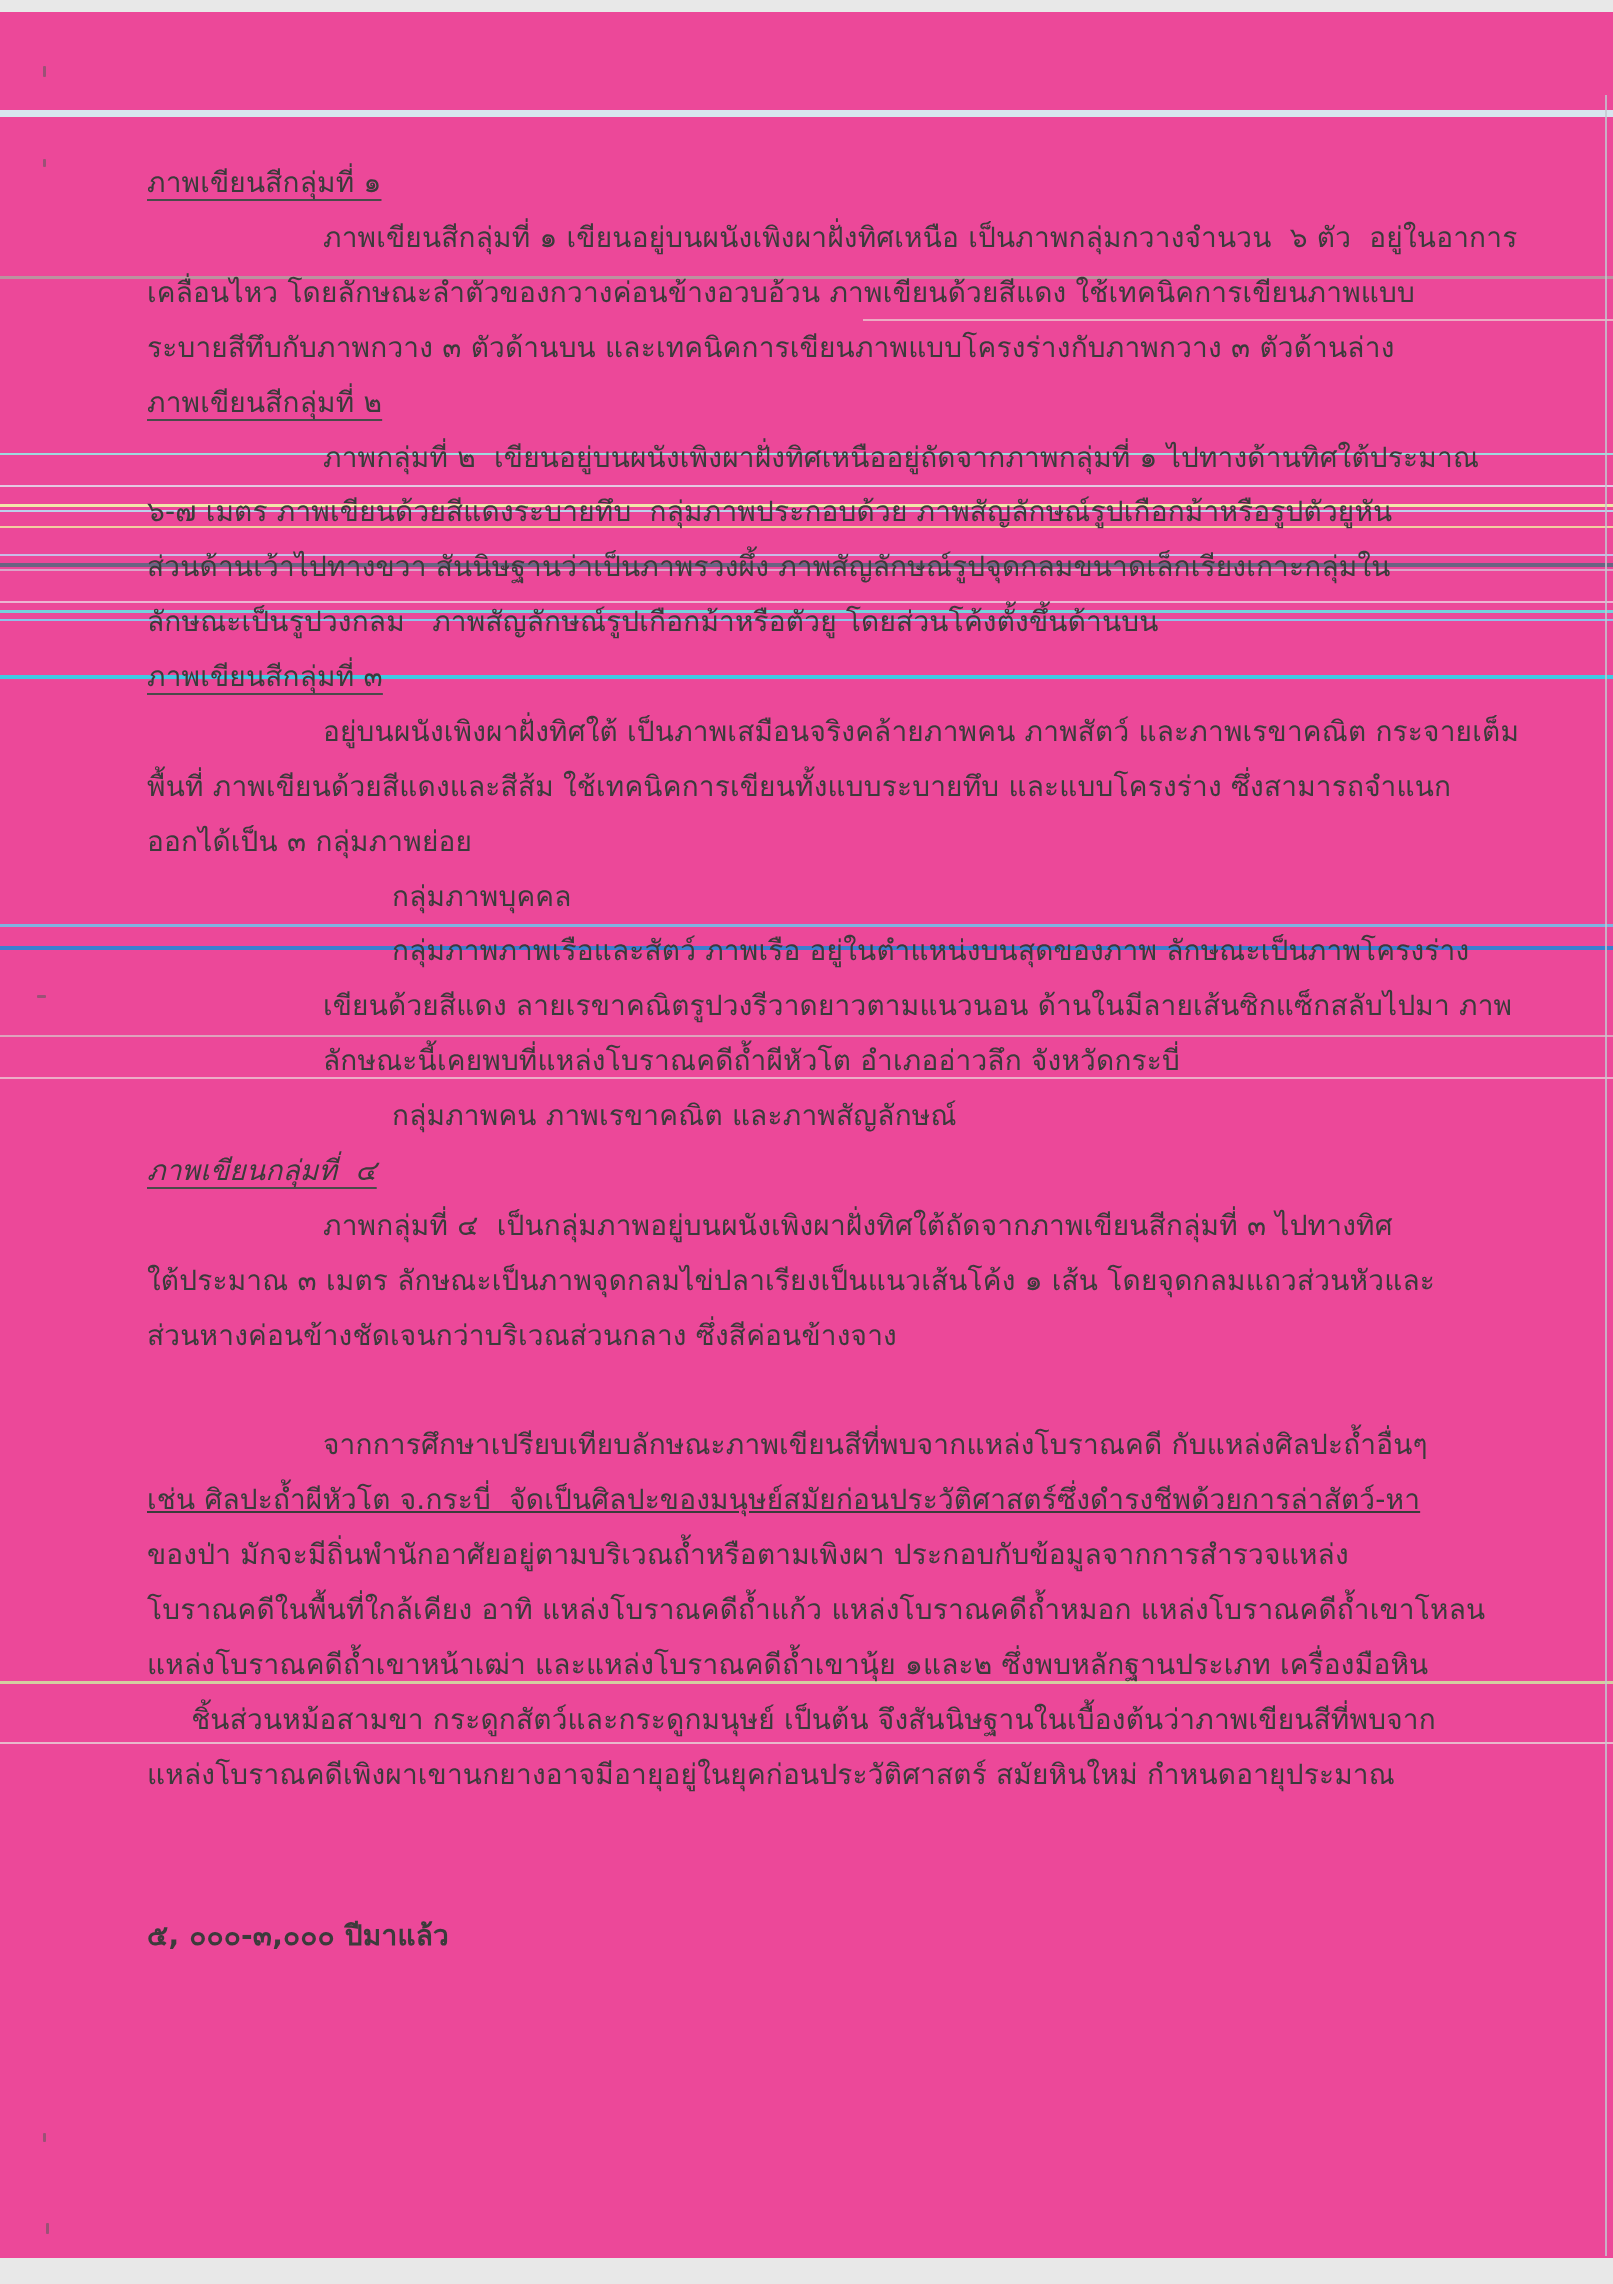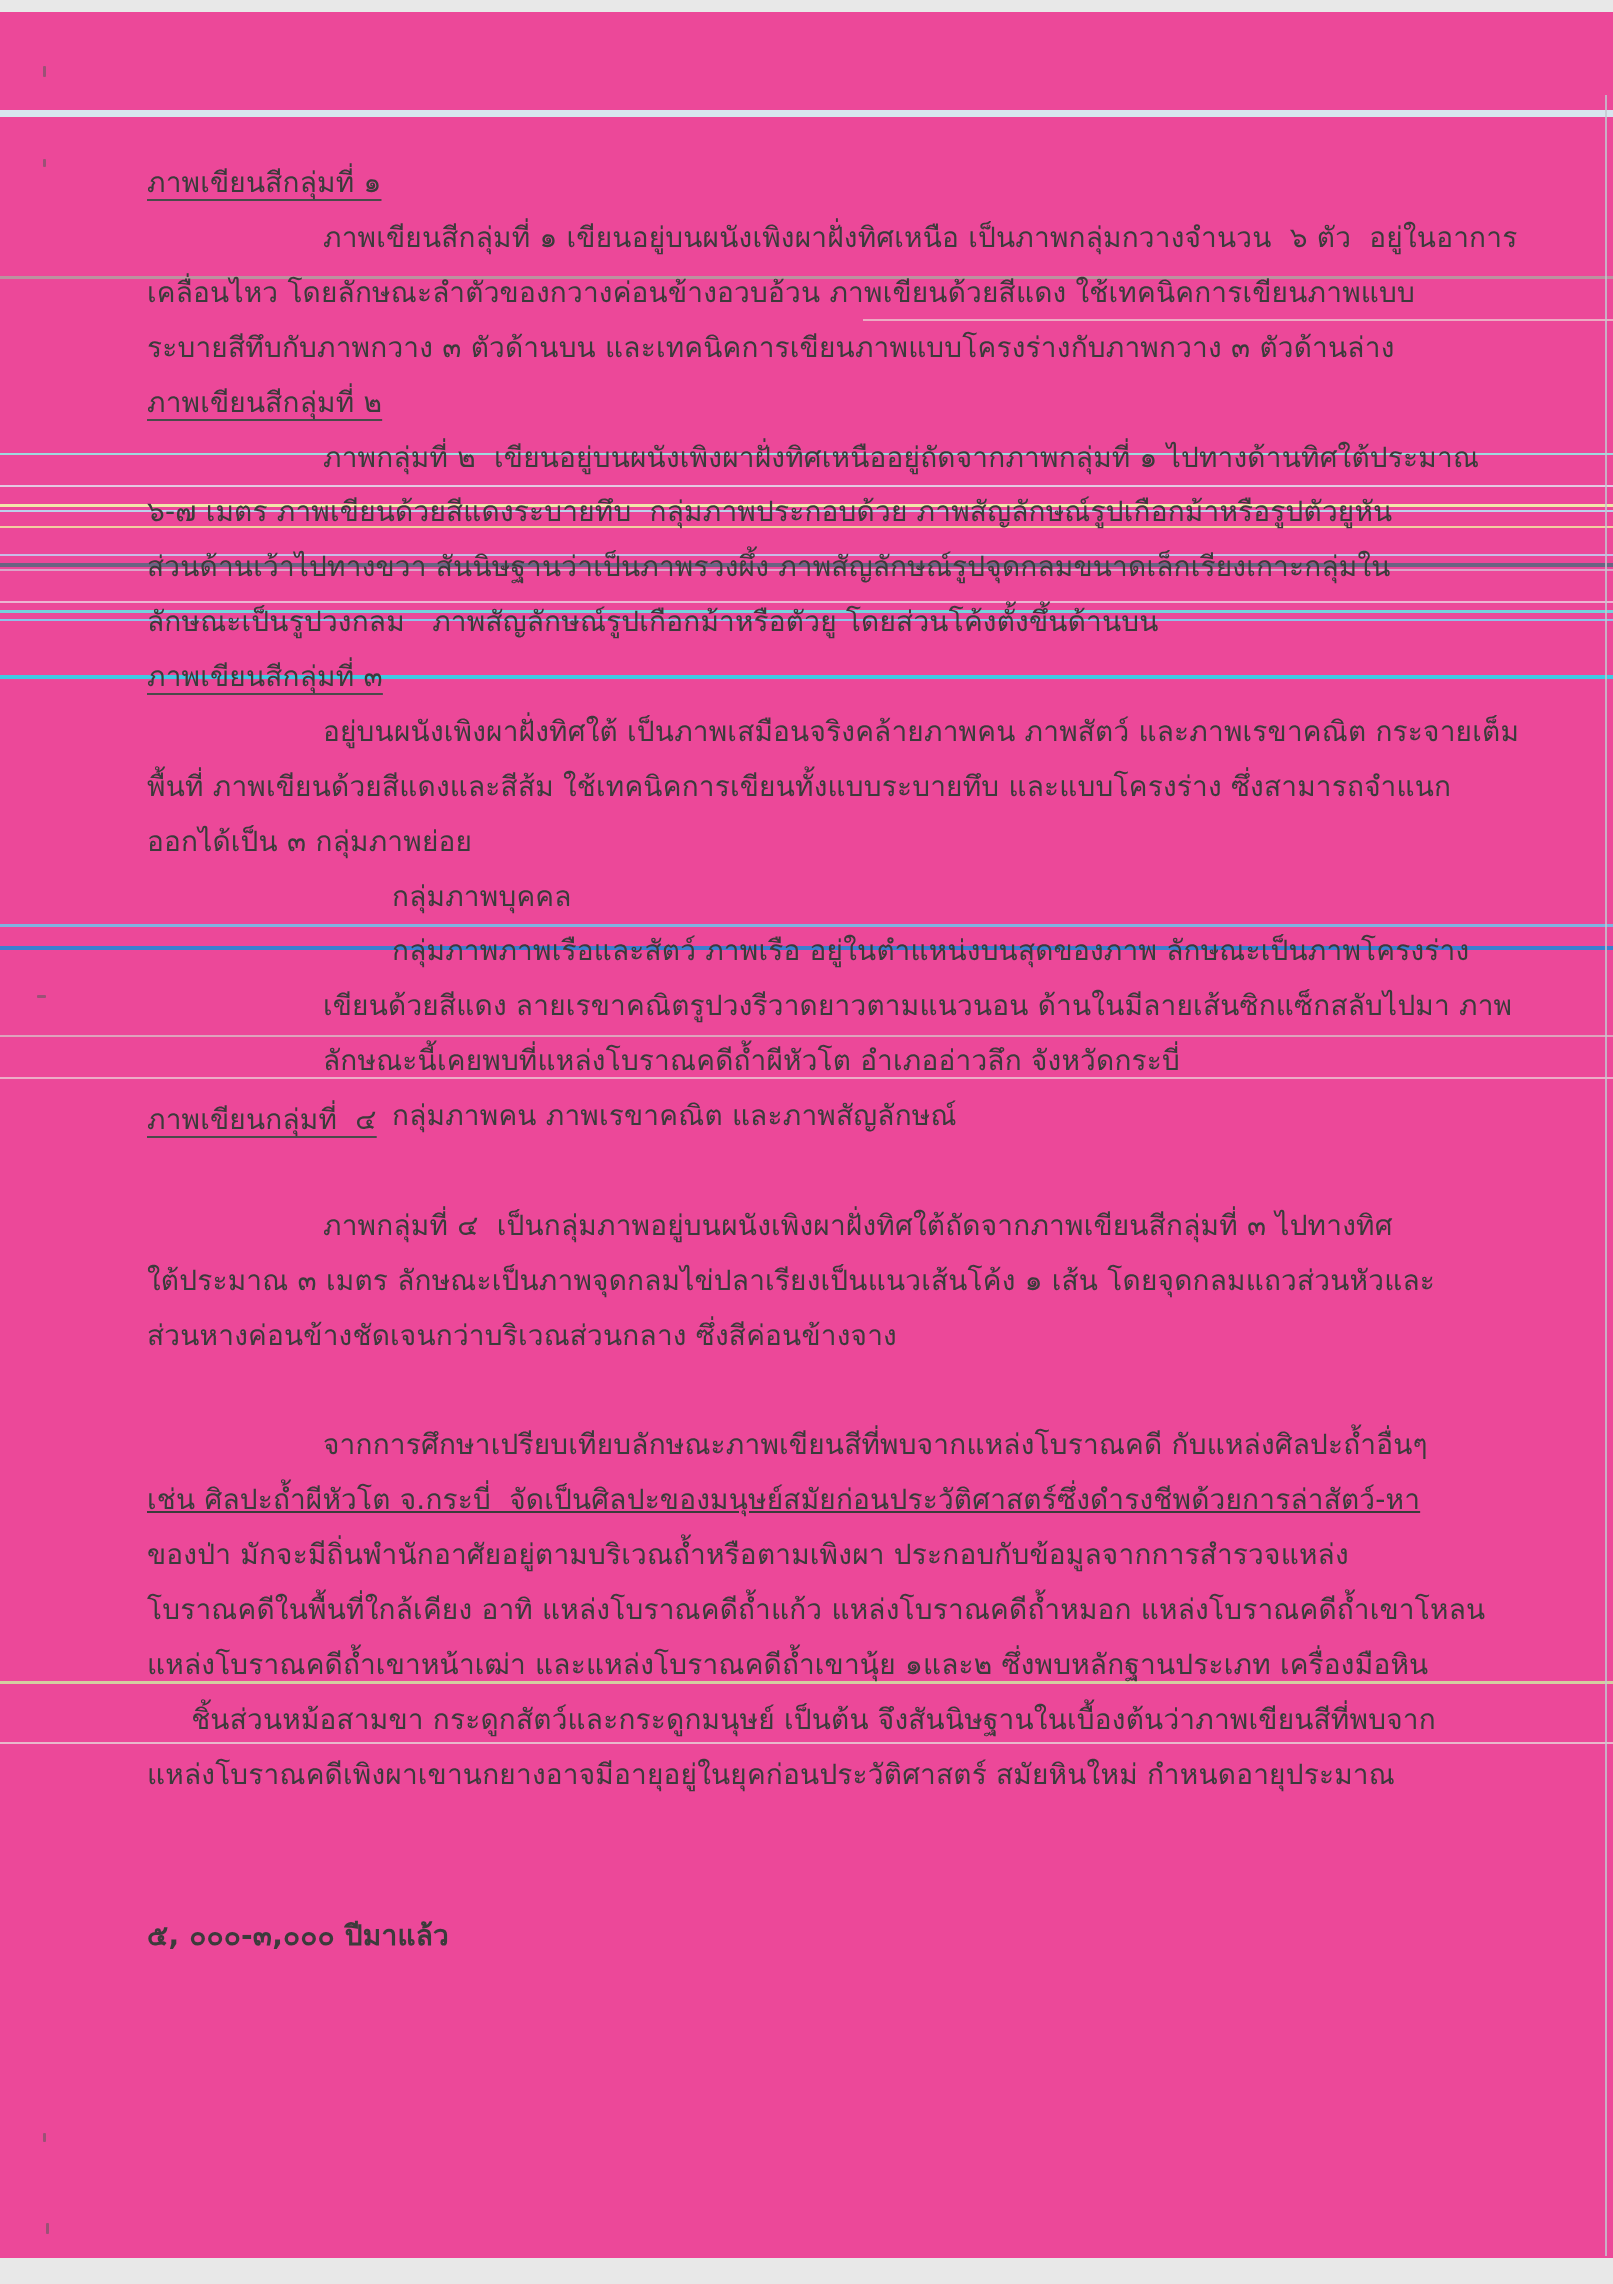--- a/index.html
+++ b/index.html
@@ -85,21 +85,21 @@
       <div class="line para" style="top: 529px;">ส่วนด้านเว้าไปทางขวา สันนิษฐานว่าเป็นภาพรวงผึ้ง ภาพสัญลักษณ์รูปจุดกลมขนาดเล็กเรียงเกาะกลุ่มใน</div>
       <div class="line heading" style="top: 639px;">ภาพเขียนสีกลุ่มที่ ๓</div>
       <div class="line para-first" style="top: 694px;">อยู่บนผนังเพิงผาฝั่งทิศใต้ เป็นภาพเสมือนจริงคล้ายภาพคน ภาพสัตว์ และภาพเรขาคณิต กระจายเต็ม</div>
       <div class="line para" style="top: 749px;">พื้นที่ ภาพเขียนด้วยสีแดงและสีส้ม ใช้เทคนิคการเขียนทั้งแบบระบายทึบ และแบบโครงร่าง ซึ่งสามารถจำแนก</div>
       <div class="line para" style="top: 804px;">ออกได้เป็น ๓ กลุ่มภาพย่อย</div>
       <div class="line sub" style="top: 859px;">กลุ่มภาพบุคคล</div>
       <div class="line sub" style="top: 913px;">กลุ่มภาพภาพเรือและสัตว์ ภาพเรือ อยู่ในตำแหน่งบนสุดของภาพ ลักษณะเป็นภาพโครงร่าง</div>
       <div class="line para-first" style="top: 968px;">เขียนด้วยสีแดง ลายเรขาคณิตรูปวงรีวาดยาวตามแนวนอน ด้านในมีลายเส้นซิกแซ็กสลับไปมา ภาพ</div>
       <div class="line para-first" style="top: 1023px;">ลักษณะนี้เคยพบที่แหล่งโบราณคดีถ้ำผีหัวโต อำเภออ่าวลึก จังหวัดกระบี่</div>
       <div class="line sub" style="top: 1078px;">กลุ่มภาพคน ภาพเรขาคณิต และภาพสัญลักษณ์</div>
-      <div class="line heading" style="top: 1082px;">ภาพเขียนกลุ่มที่  ๔</div>
+      <div class="line heading" style="top: 1133px; font-style: italic;">ภาพเขียนกลุ่มที่  ๔</div>
       <div class="line para-first" style="top: 1188px;">ภาพกลุ่มที่ ๔  เป็นกลุ่มภาพอยู่บนผนังเพิงผาฝั่งทิศใต้ถัดจากภาพเขียนสีกลุ่มที่ ๓ ไปทางทิศ</div>
       <div class="line para" style="top: 1243px;">ใต้ประมาณ ๓ เมตร ลักษณะเป็นภาพจุดกลมไข่ปลาเรียงเป็นแนวเส้นโค้ง ๑ เส้น โดยจุดกลมแถวส่วนหัวและ</div>
       <div class="line para" style="top: 1298px;">ส่วนหางค่อนข้างชัดเจนกว่าบริเวณส่วนกลาง ซึ่งสีค่อนข้างจาง</div>
       <div class="line blank" style="top: 1353px;"></div>
       <div class="line para-first" style="top: 1407px;">จากการศึกษาเปรียบเทียบลักษณะภาพเขียนสีที่พบจากแหล่งโบราณคดี กับแหล่งศิลปะถ้ำอื่นๆ</div>
       <div class="line para" style="top: 1462px; text-decoration: underline;">เช่น ศิลปะถ้ำผีหัวโต จ.กระบี่  จัดเป็นศิลปะของมนุษย์สมัยก่อนประวัติศาสตร์ซึ่งดำรงชีพด้วยการล่าสัตว์-หา</div>
       <div class="line para" style="top: 1517px;">ของป่า มักจะมีถิ่นพำนักอาศัยอยู่ตามบริเวณถ้ำหรือตามเพิงผา ประกอบกับข้อมูลจากการสำรวจแหล่ง</div>
       <div class="line para" style="top: 1572px;">โบราณคดีในพื้นที่ใกล้เคียง อาทิ แหล่งโบราณคดีถ้ำแก้ว แหล่งโบราณคดีถ้ำหมอก แหล่งโบราณคดีถ้ำเขาโหลน</div>
       <div class="line para" style="top: 1627px;">แหล่งโบราณคดีถ้ำเขาหน้าเฒ่า และแหล่งโบราณคดีถ้ำเขานุ้ย ๑และ๒ ซึ่งพบหลักฐานประเภท เครื่องมือหิน</div>
       <div class="line para" style="top: 1682px; text-align: center;">ชิ้นส่วนหม้อสามขา กระดูกสัตว์และกระดูกมนุษย์ เป็นต้น จึงสันนิษฐานในเบื้องต้นว่าภาพเขียนสีที่พบจาก</div>

